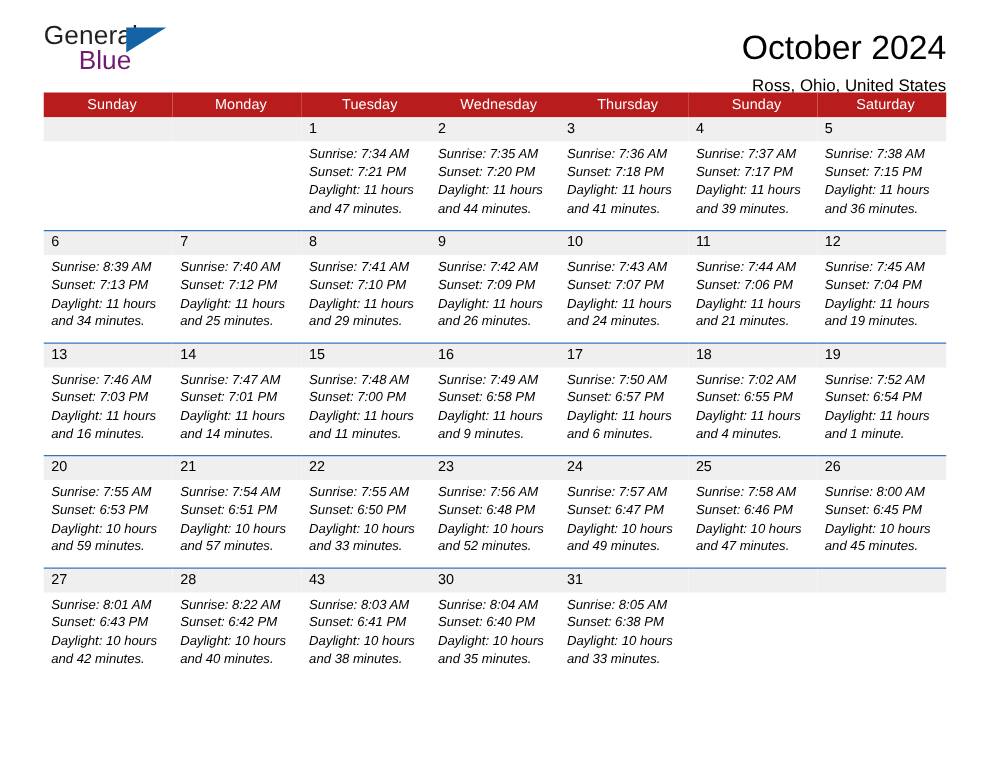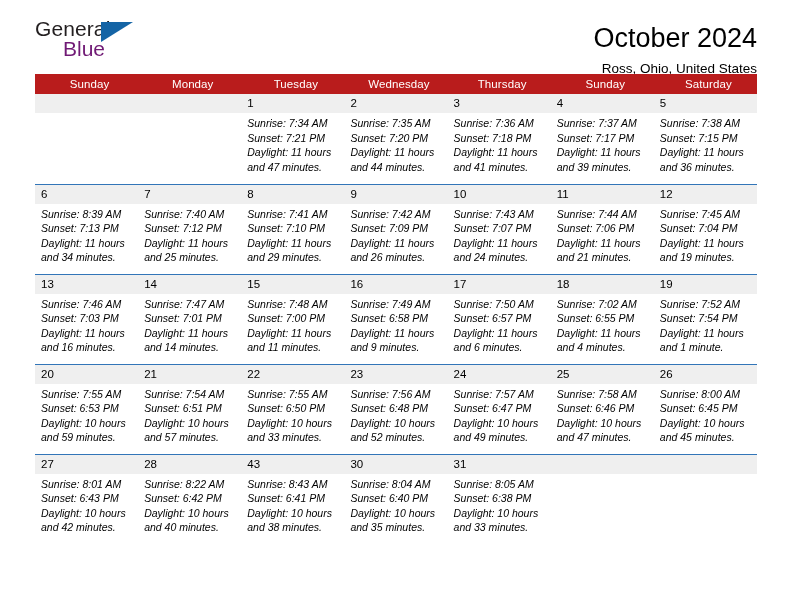--- a/index.html
+++ b/index.html
@@ -332,21 +332,21 @@
               <div>Sunrise: 7:02 AM</div>
               <div>Sunset: 6:55 PM</div>
               <div>Daylight: 11 hours</div>
               <div>and 4 minutes.</div>
             </div>
           </td>
           <td class="cell">
             <div class="daynum">19</div>
             <div class="info">
               <div>Sunrise: 7:52 AM</div>
-              <div>Sunset: 7:54 PM</div>
+              <div>Sunset: 6:54 PM</div>
               <div>Daylight: 11 hours</div>
               <div>and 1 minute.</div>
             </div>
           </td>
         </tr>
         <tr class="week-row">
           <td class="cell">
             <div class="daynum">20</div>
             <div class="info">
               <div>Sunrise: 7:55 AM</div>
@@ -425,21 +425,21 @@
             <div class="info">
               <div>Sunrise: 8:22 AM</div>
               <div>Sunset: 6:42 PM</div>
               <div>Daylight: 10 hours</div>
               <div>and 40 minutes.</div>
             </div>
           </td>
           <td class="cell">
             <div class="daynum">43</div>
             <div class="info">
-              <div>Sunrise: 8:43 AM</div>
+              <div>Sunrise: 8:03 AM</div>
               <div>Sunset: 6:41 PM</div>
               <div>Daylight: 10 hours</div>
               <div>and 38 minutes.</div>
             </div>
           </td>
           <td class="cell">
             <div class="daynum">30</div>
             <div class="info">
               <div>Sunrise: 8:04 AM</div>
               <div>Sunset: 6:40 PM</div>

